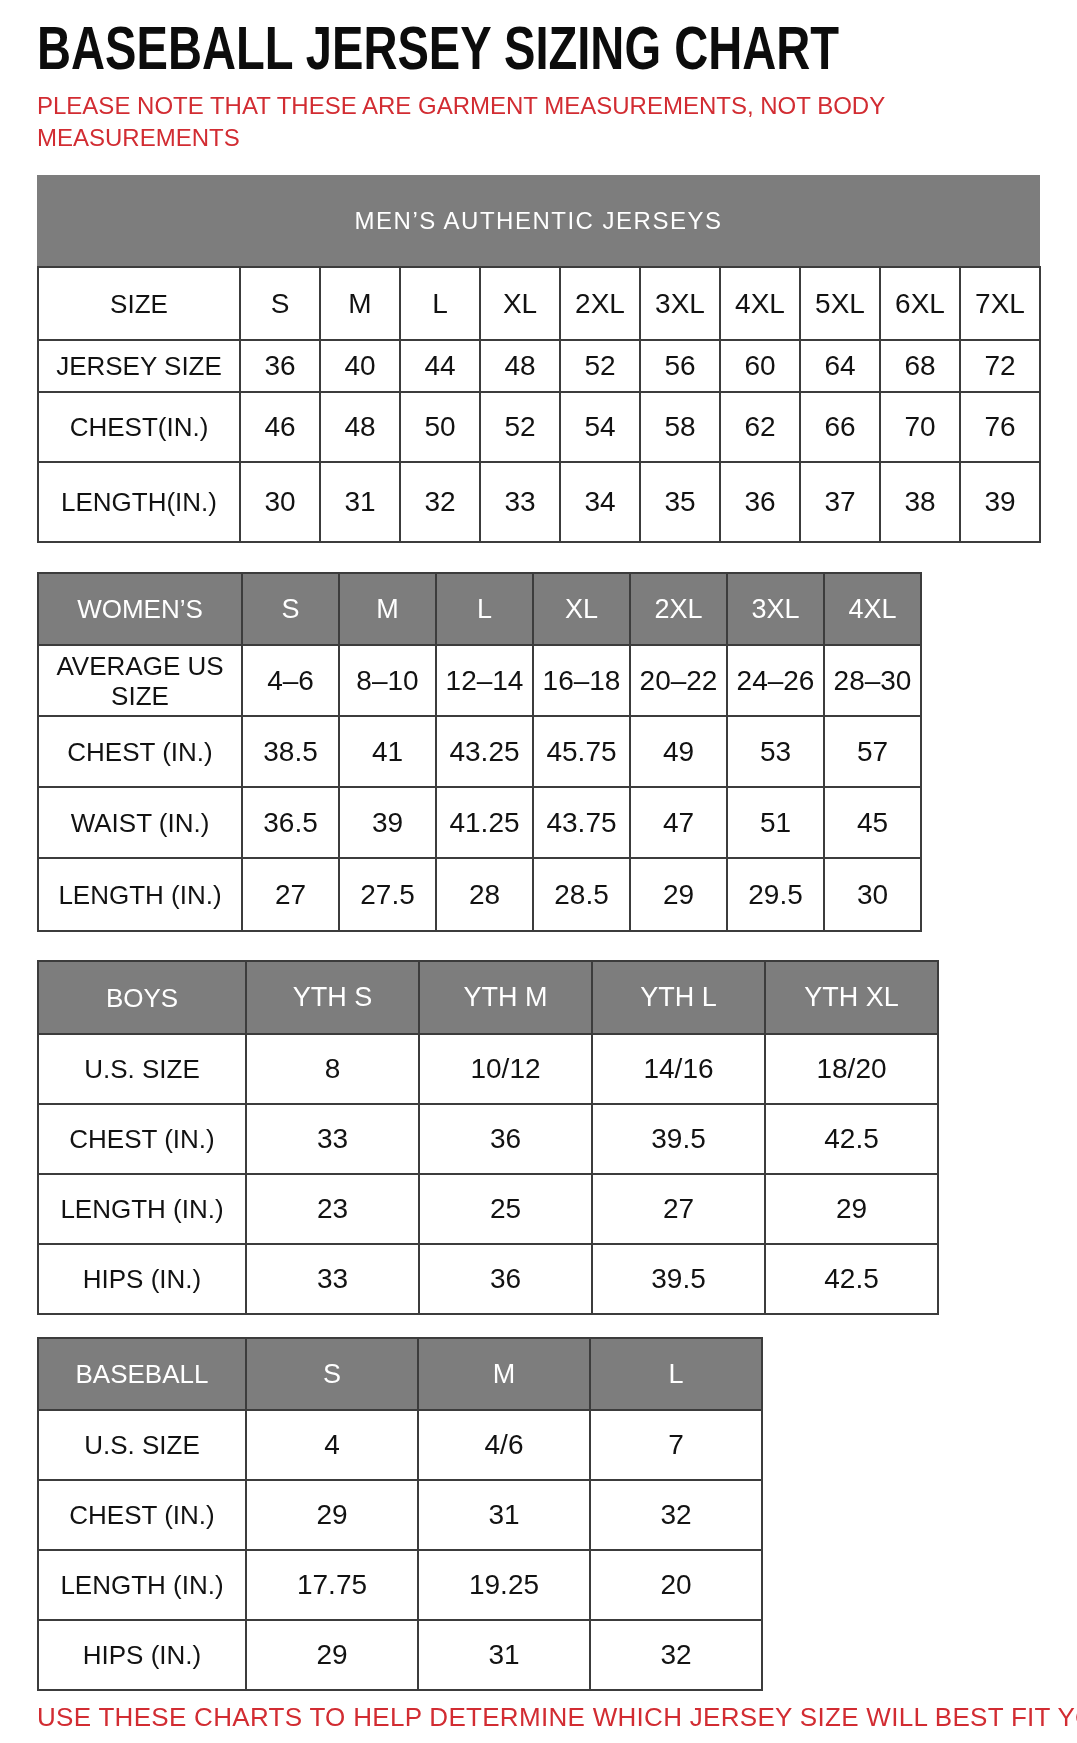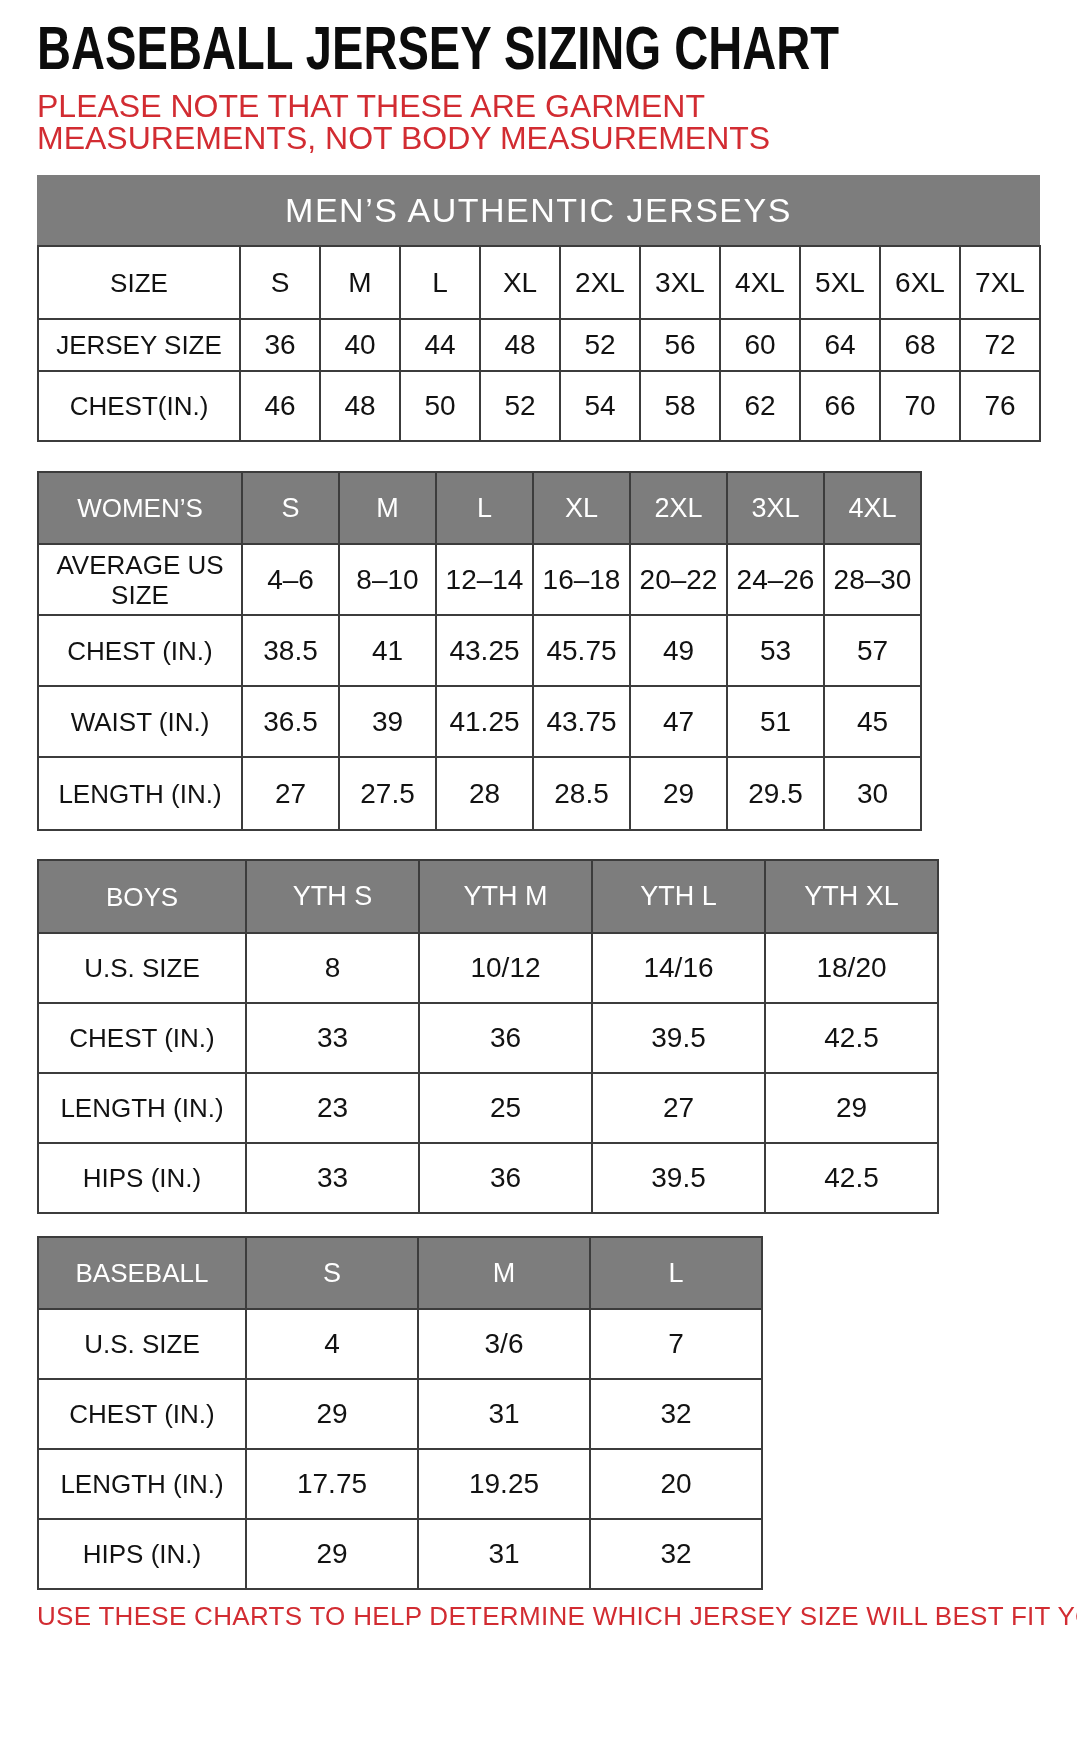--- a/index.html
+++ b/index.html
@@ -19,31 +19,31 @@
 
   .title{
     margin-top:16px;
     font-size:62px;line-height:64px;font-weight:bold;
     color:#0c0c0c;white-space:nowrap;
     transform:scaleX(0.76);transform-origin:left center;
   }
   .note{
     margin-top:10px;
     color:var(--accent-red);
-    font-size:32px;line-height:32px;
+    font-size:24px;line-height:32px;
     max-width:880px;
   }
 
   .caption-bar{
     margin-top:21px;
-    width:1003px;height:70px;
+    width:1003px;height:91px;
     background:var(--header-gray);
     color:var(--header-text);
     display:flex;align-items:center;justify-content:center;
-    font-size:34px;letter-spacing:1.5px;
+    font-size:24px;letter-spacing:1.5px;
   }
 
   table{border-collapse:collapse;table-layout:fixed;background:#fff;}
   td,th{
     border:2px solid #3c3c3c;
     text-align:center;vertical-align:middle;
     font-weight:normal;font-size:28px;
     overflow:hidden;
   }
   th.label-col{font-size:26px;line-height:30px;}
@@ -149,20 +149,33 @@
           <td>48</td>
           <td>50</td>
           <td>52</td>
           <td>54</td>
           <td>58</td>
           <td>62</td>
           <td>66</td>
           <td>70</td>
           <td>76</td>
         </tr>
+        <tr>
+          <th class="label-col">LENGTH(IN.)</th>
+          <td>30</td>
+          <td>31</td>
+          <td>32</td>
+          <td>33</td>
+          <td>34</td>
+          <td>35</td>
+          <td>36</td>
+          <td>37</td>
+          <td>38</td>
+          <td>39</td>
+        </tr>
       </tbody>
   </table>
 
   <table class="t-womens">
     <colgroup>
       <col class="c-label">
       <col class="c-data">
         <col class="c-data">
         <col class="c-data">
         <col class="c-data">
@@ -281,21 +294,21 @@
     <tbody>
         <tr>
           <th class="gray-head label-col">BASEBALL</th>
           <th class="gray-head">S</th>
           <th class="gray-head">M</th>
           <th class="gray-head">L</th>
         </tr>
         <tr>
           <th class="label-col">U.S. SIZE</th>
           <td>4</td>
-          <td>3/6</td>
+          <td>4/6</td>
           <td>7</td>
         </tr>
         <tr>
           <th class="label-col">CHEST (IN.)</th>
           <td>29</td>
           <td>31</td>
           <td>32</td>
         </tr>
         <tr>
           <th class="label-col">LENGTH (IN.)</th>

